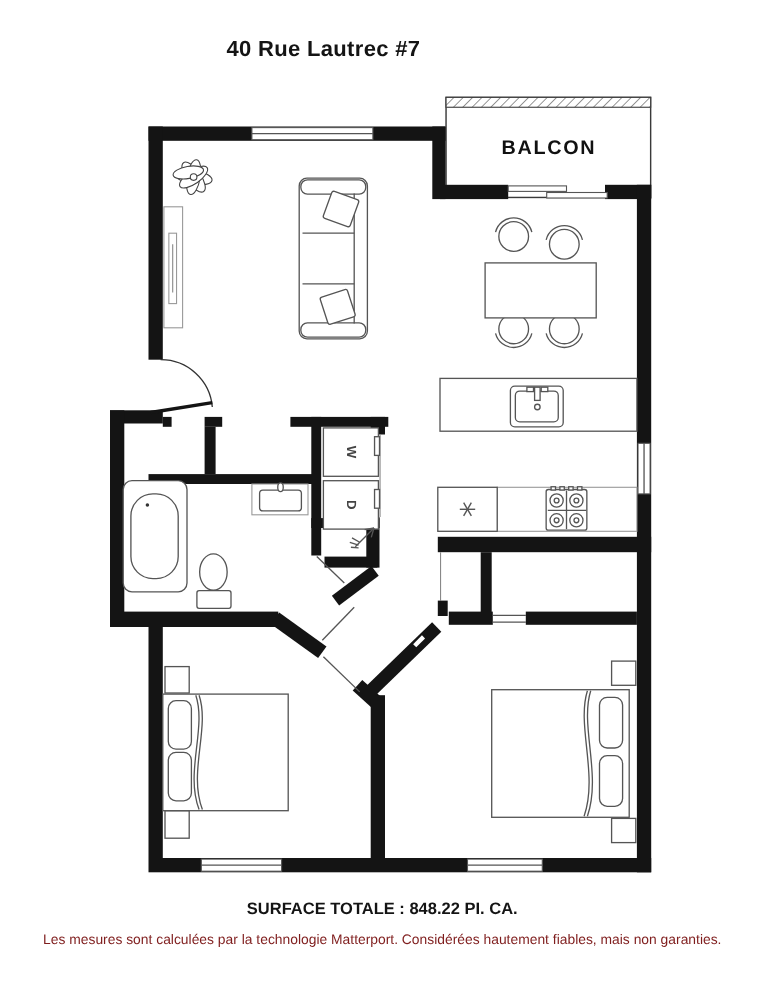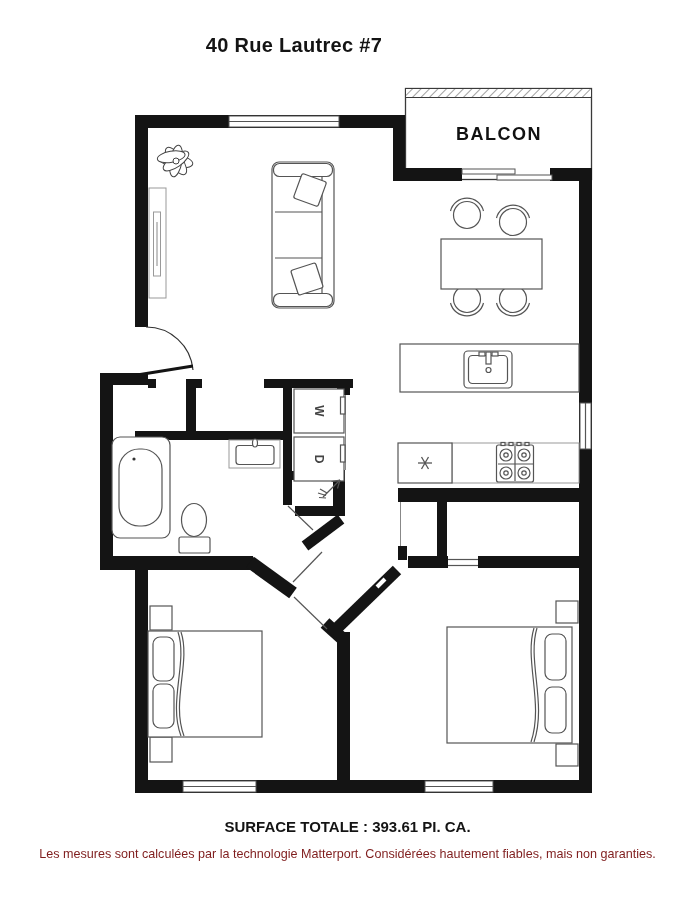--- a/index.html
+++ b/index.html
@@ -263,14 +263,14 @@
     <rect class="f" x="556" y="601" width="22" height="22"></rect>
     <rect class="f" x="556" y="744" width="22" height="22"></rect>
     <rect class="f" x="447" y="627" width="125" height="116"></rect>
     <rect class="f" x="545" y="634" width="21" height="46" rx="7"></rect>
     <rect class="f" x="545" y="687" width="21" height="46" rx="7"></rect>
     <path class="ln" d="M537,628 C527,660 547,704 534,742"></path>
     <path class="ln" d="M534,628 C524,660 544,704 531,742"></path>
   </g>
 </svg>
 
-<div class="area-label">SURFACE TOTALE : 393.61 PI. CA.</div>
+<div class="area-label">SURFACE TOTALE : 848.22 PI. CA.</div>
 <div class="disclaimer">Les mesures sont calculées par la technologie Matterport. Considérées hautement fiables, mais non garanties.</div>
 
 </body></html>

